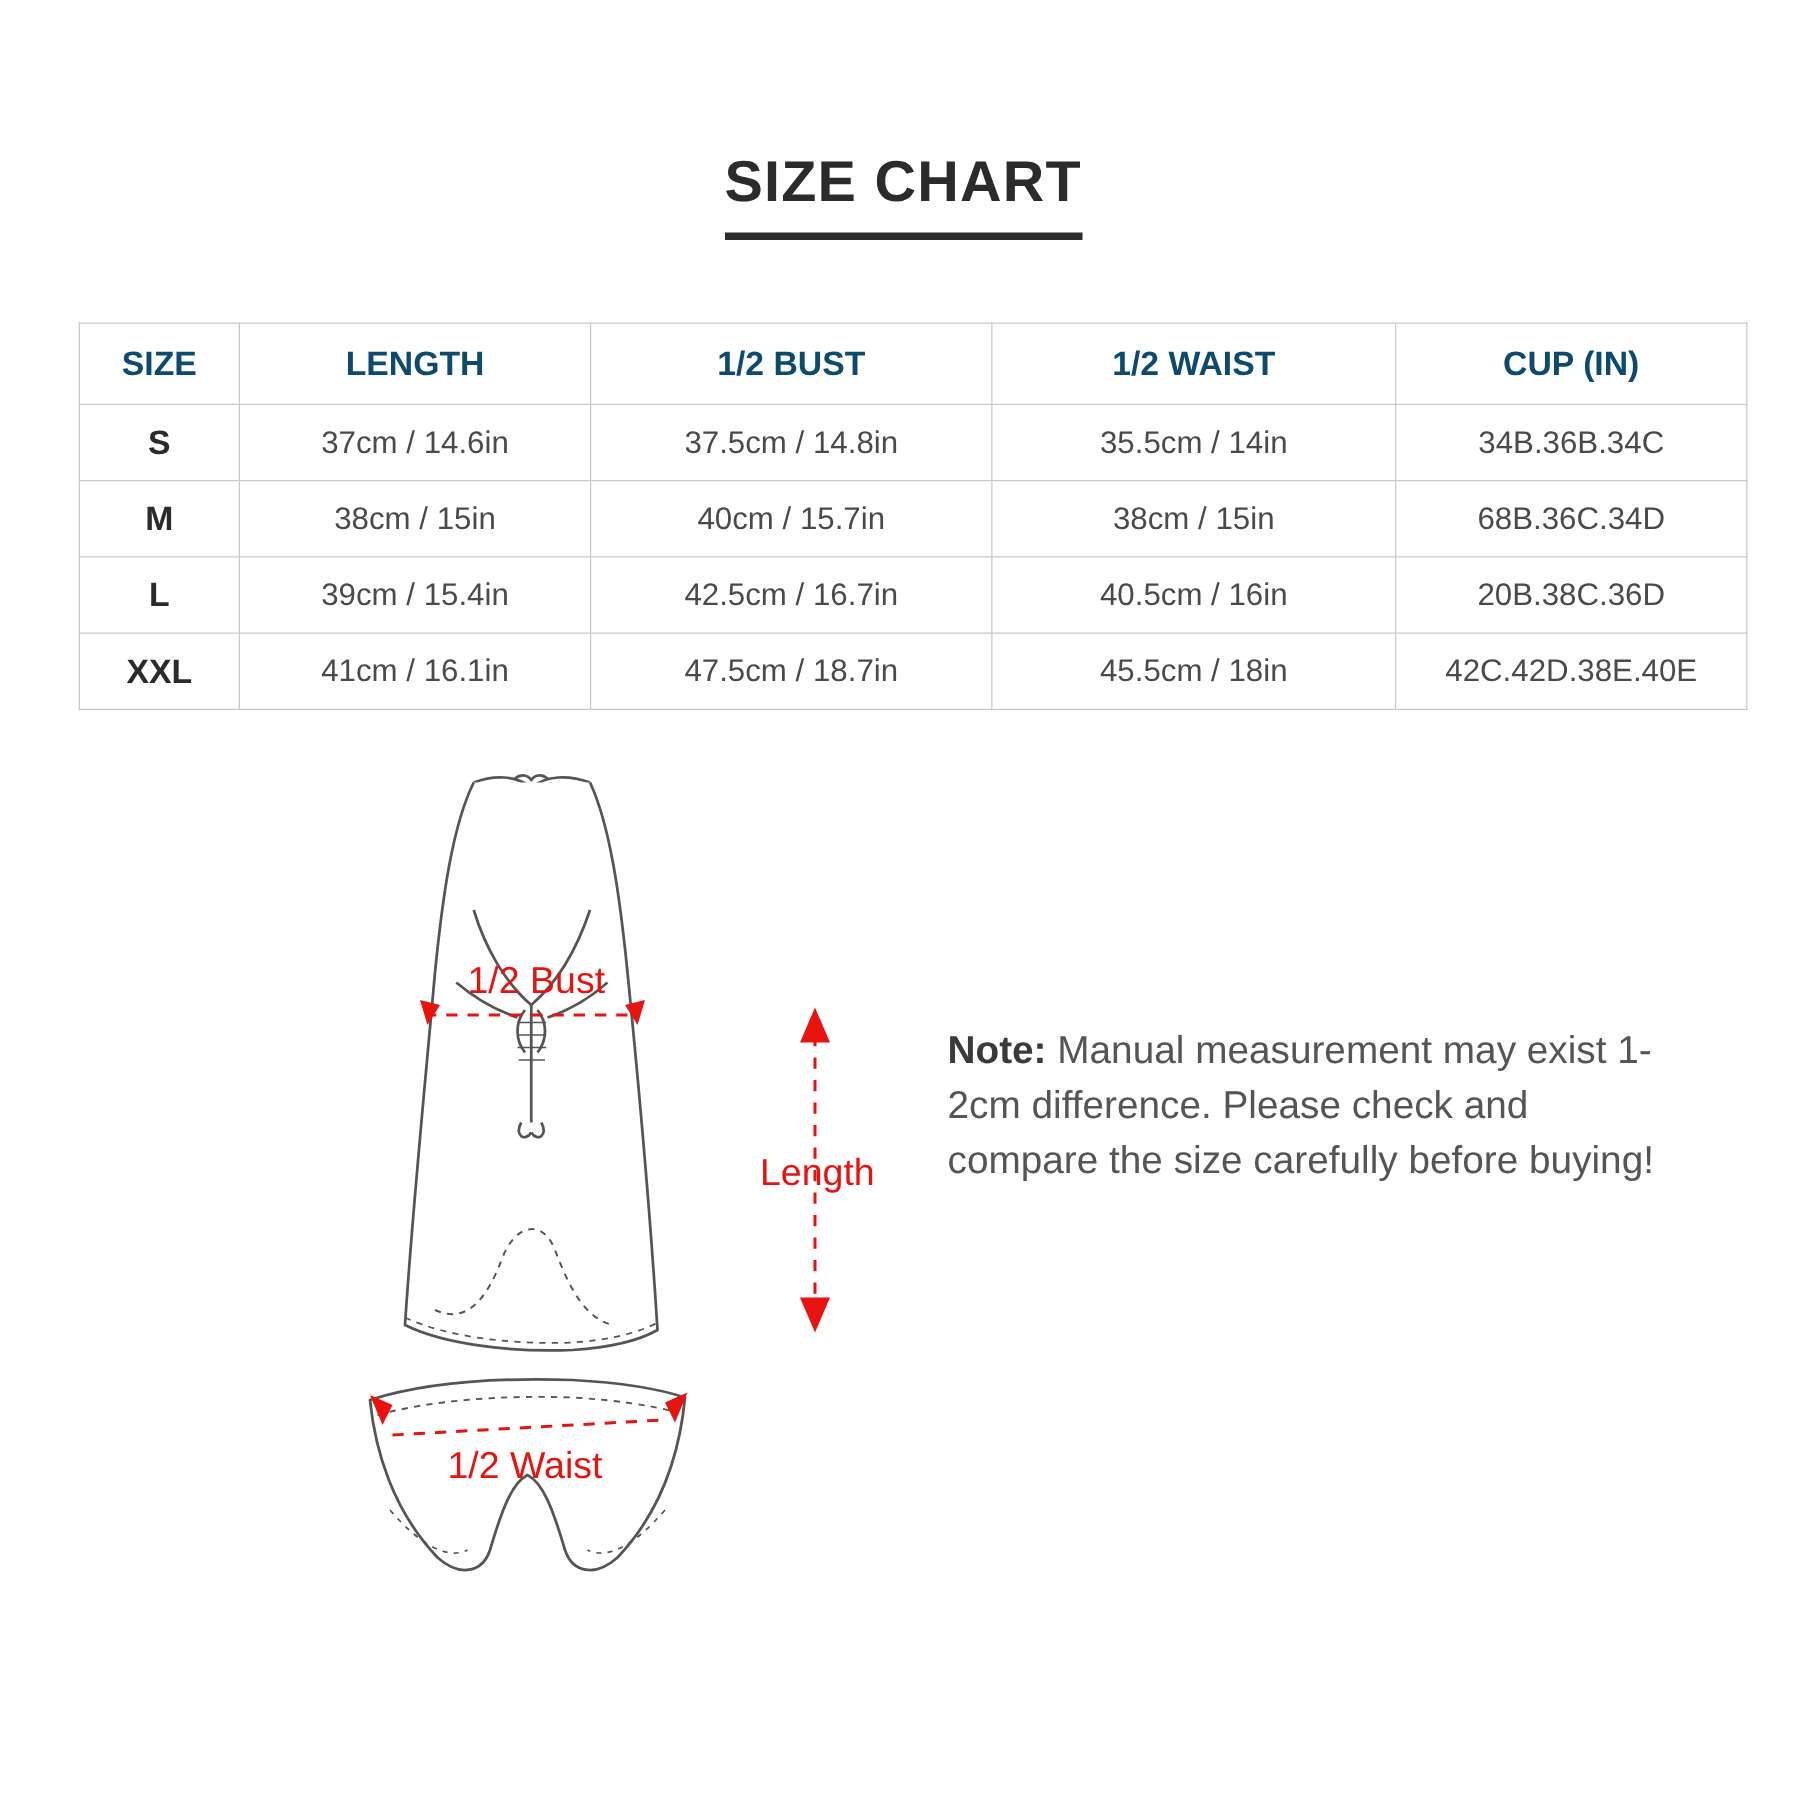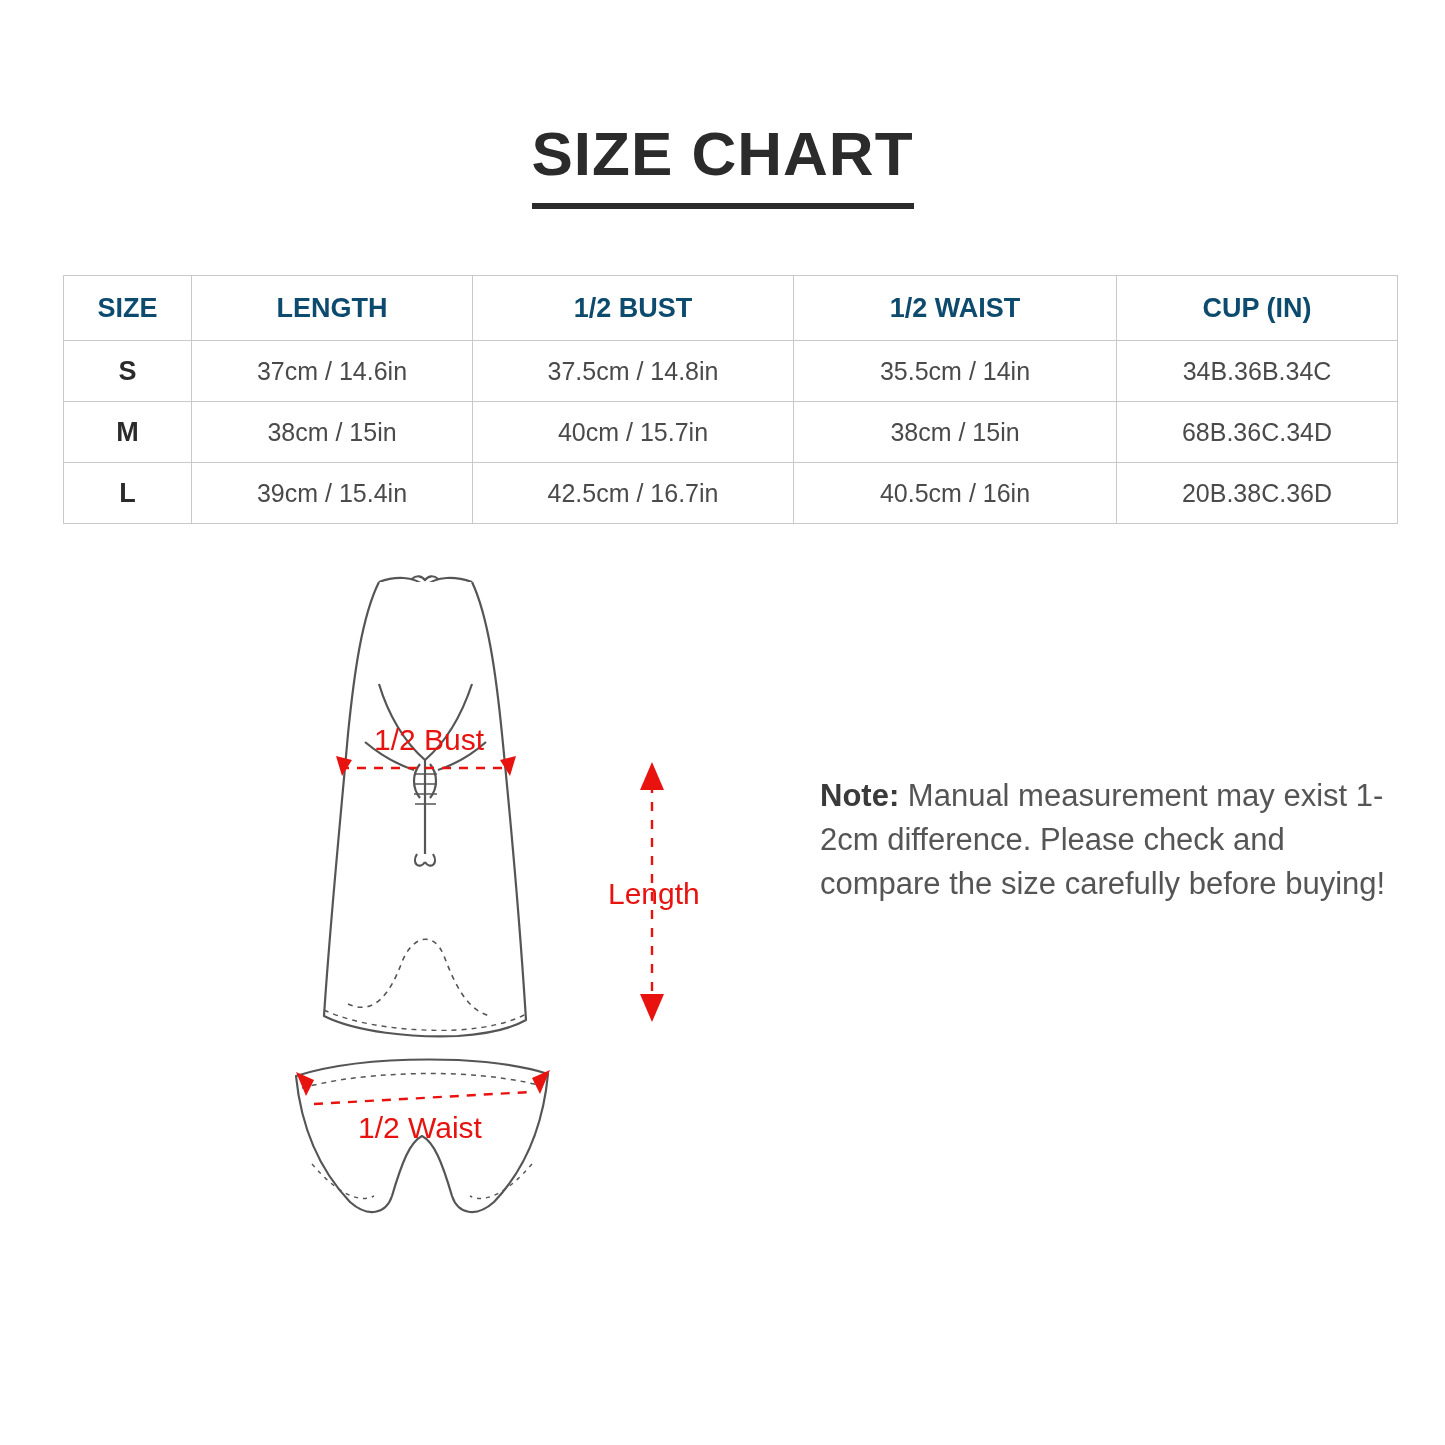--- a/index.html
+++ b/index.html
@@ -16,21 +16,21 @@
     overflow: hidden;
   }
 
   
   .title-wrap {
     text-align: center;
     padding-top: 118px;
   }
   .title {
     display: inline-block;
-    font-size: 62px;
+    font-size: 46px;
     font-weight: bold;
     letter-spacing: 1px;
     color: #2b2b2b;
     padding-bottom: 14px;
     border-bottom: 6px solid #2b2b2b;
   }
 
   
   .table-wrap {
     margin: 66px 63px 0 63px;
@@ -81,21 +81,21 @@
     top: 12px;
   }
   .length-svg {
     position: absolute;
     left: 600px;
     top: 210px;
   }
 
   .note {
     position: absolute;
-    left: 820px;
+    left: 758px;
     top: 222px;
     width: 580px;
     font-size: 31px;
     line-height: 1.42;
     color: #555555;
   }
   .note b {
     color: #3a3a3a;
     font-weight: bold;
   }
@@ -138,20 +138,27 @@
         <td>40cm / 15.7in</td>
         <td>38cm / 15in</td>
         <td>68B.36C.34D</td>
       </tr>
       <tr>
         <td class="size-col">L</td>
         <td>39cm / 15.4in</td>
         <td>42.5cm / 16.7in</td>
         <td>40.5cm / 16in</td>
         <td>20B.38C.36D</td>
+      </tr>
+      <tr>
+        <td class="size-col">XXL</td>
+        <td>41cm / 16.1in</td>
+        <td>47.5cm / 18.7in</td>
+        <td>45.5cm / 18in</td>
+        <td>42C.42D.38E.40E</td>
       </tr>
     </tbody>
   </table>
 </div>
 
 <div class="lower">
 
   <svg class="garment-svg" width="330" height="650" viewBox="0 0 330 650">
     <g fill="#ffffff" stroke="#555555" stroke-width="2.2" stroke-linejoin="round">
 

